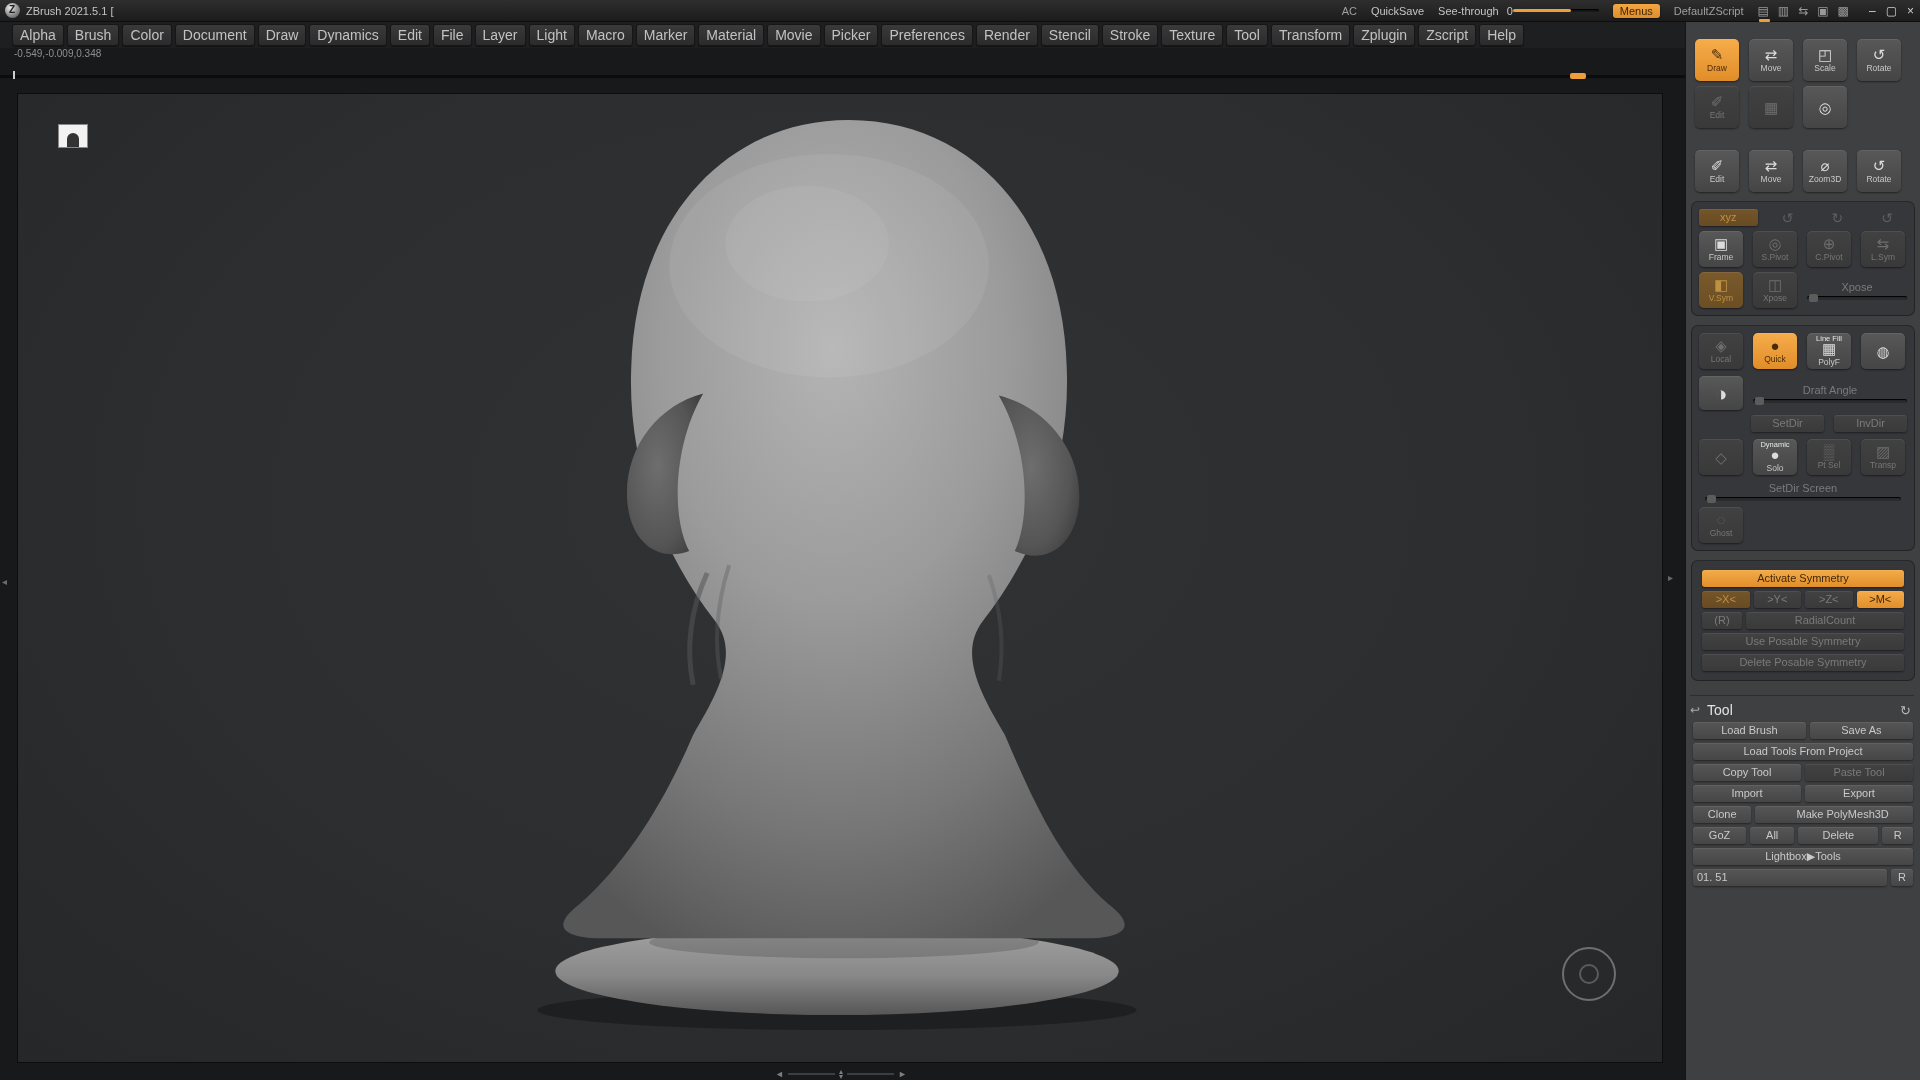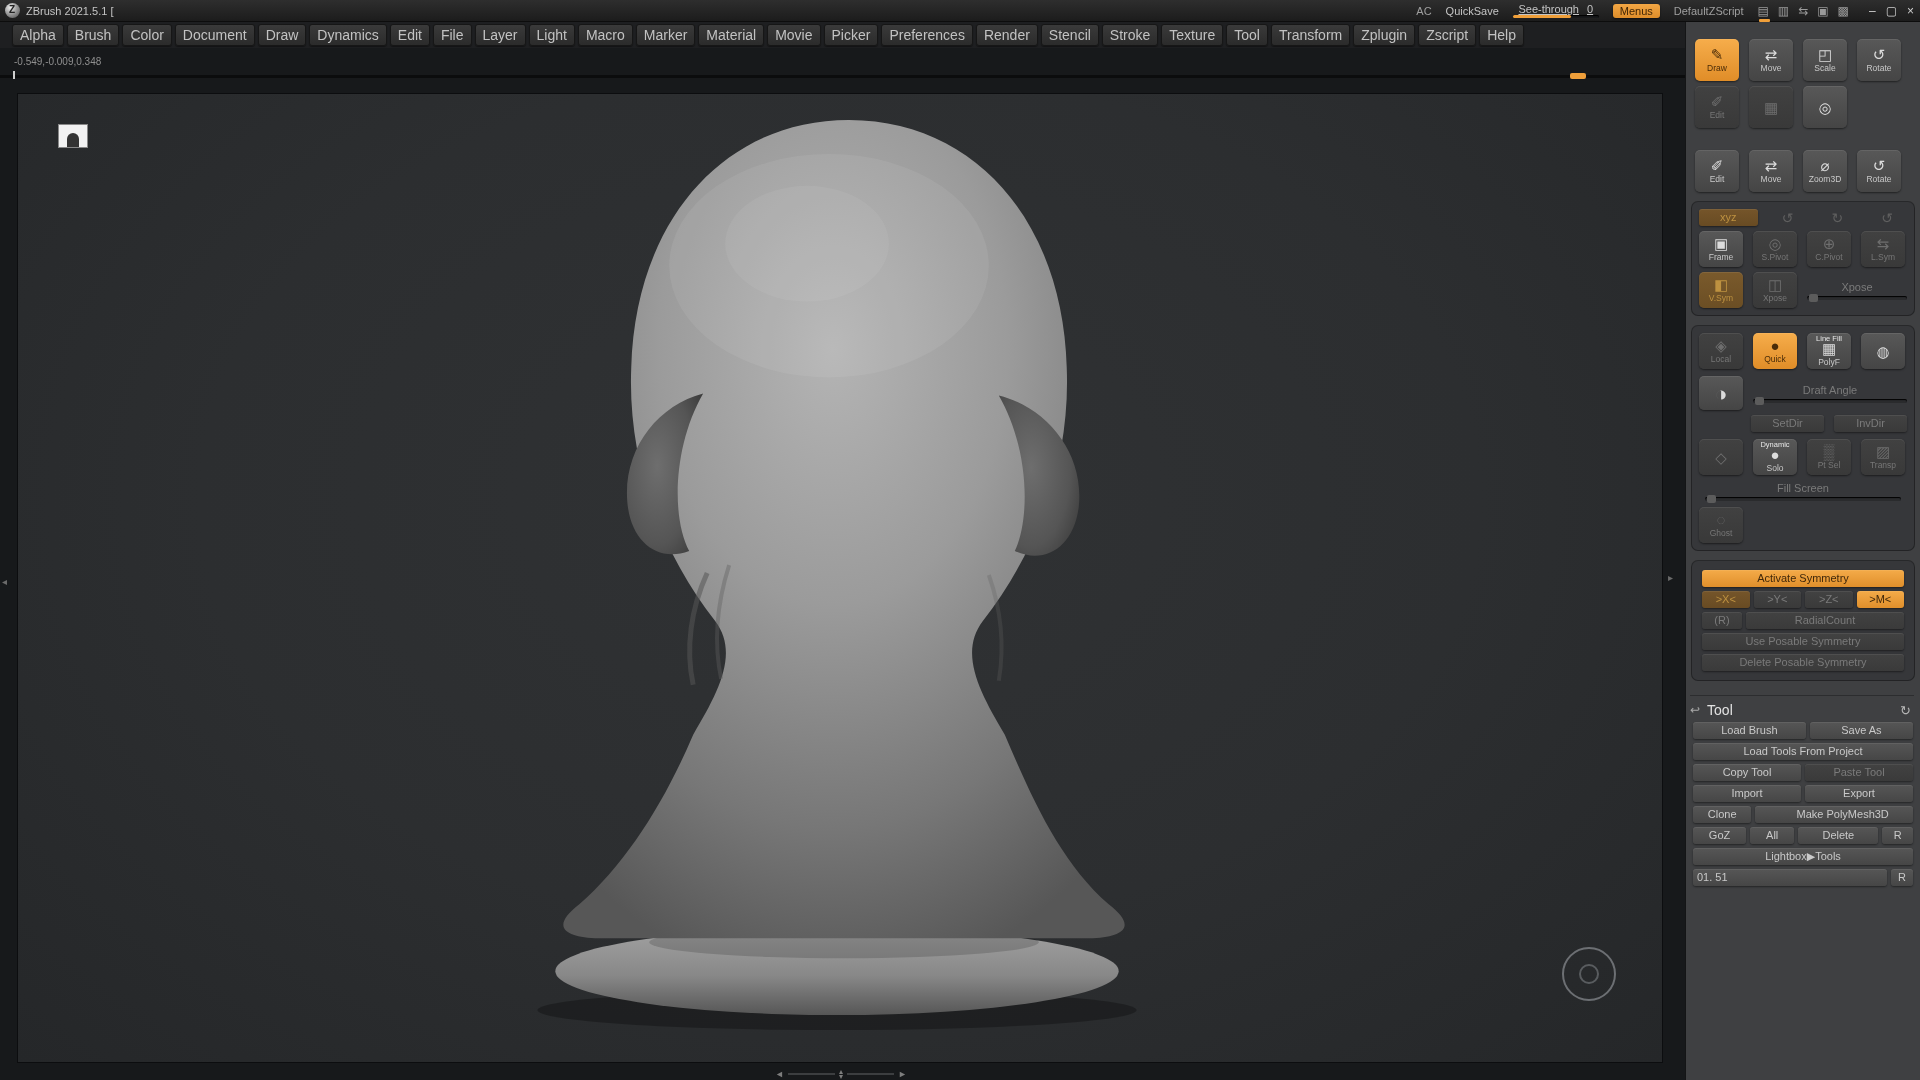--- a/index.html
+++ b/index.html
@@ -10,38 +10,38 @@
   #titlebar{position:absolute;left:0;top:0;width:1920px;height:22px;
     background:linear-gradient(#2e2e2e,#1c1c1c);display:flex;align-items:center;
     font-size:11px;color:#c4c4c4;border-bottom:1px solid #0d0d0d;box-sizing:border-box;}
   .logo{width:15px;height:15px;border-radius:50%;margin:0 6px 0 5px;position:relative;
     background:radial-gradient(circle at 35% 30%, #ededed, #9c9c9c 45%, #4f4f4f 95%);}
   .logo span{position:absolute;left:4px;top:1px;font-size:10px;font-weight:bold;color:#222;}
   .tcluster{margin-left:auto;display:flex;align-items:center;gap:14px;padding-right:6px;}
   .tstat{color:#9f9f9f;}
   .menus-chip{background:linear-gradient(#f2a644,#dd8d2a);color:#402505;border-radius:3px;
     padding:1px 7px;box-shadow:0 1px 2px rgba(0,0,0,.5);}
-  .seethrough{display:flex;flex-direction:column;align-items:center;gap:0;text-decoration:underline;}
+  .seethrough{display:flex;flex-direction:row;align-items:center;gap:0;}
   .seethrough .lbl{display:flex;gap:8px;}
   .sl{height:3px;background:#17181a;border-radius:2px;box-shadow:inset 0 1px 1px #000;position:relative;}
   .sl .fill{position:absolute;left:0;top:0;height:3px;background:#ef9f3a;border-radius:2px;}
   .ticons{display:flex;gap:9px;color:#9a9a9a;font-size:12px;align-items:center;}
   .ticon{position:relative;}
   .ticon .under{position:absolute;left:1px;bottom:-4px;width:11px;height:3px;background:#ef9f3a;border-radius:1px;}
   .winbtns{display:flex;gap:10px;color:#cfcfcf;font-size:12px;margin-left:6px;}
 
   
   #menubar{position:absolute;left:0;top:22px;width:1685px;height:26px;background:#1e1f21;
     display:flex;align-items:center;gap:3px;padding-left:12px;box-sizing:border-box;}
   .mitem{background:linear-gradient(#3a3a3a,#2b2b2b);border:1px solid #161616;border-radius:3px;
     padding:2px 7px;font-size:14px;color:#c2c2c2;box-shadow:0 1px 1px rgba(0,0,0,.4);white-space:nowrap;}
 
   
   #workspace{position:absolute;left:0;top:48px;width:1685px;height:1032px;background:#17191b;}
-  #coords{position:absolute;left:14px;top:8px;font-size:10px;color:#8f8f8f;}
+  #coords{position:absolute;left:14px;top:0;font-size:10px;color:#8f8f8f;}
   #timeline{position:absolute;left:0;top:27px;width:100%;height:3px;background:#0b0c0d;}
   #timeline .tick{position:absolute;left:13px;top:-4px;width:2px;height:8px;background:#cfcfcf;}
   #timeline .handle{position:absolute;left:1570px;top:-2px;width:16px;height:6px;background:#ef9f3a;border-radius:2px;}
   #document{position:absolute;left:17px;top:45px;width:1646px;height:970px;
     background:radial-gradient(ellipse at 50% 42%, #303234 0%, #2c2e30 55%, #252729 100%);
     border:1px solid #0c0d0f;box-sizing:border-box;}
   #headsvg{position:absolute;left:0;top:0;width:100%;height:100%;}
   #thumb{position:absolute;left:40px;top:30px;width:28px;height:22px;background:#f2f2f2;
     border:1px solid #888;display:flex;align-items:flex-end;justify-content:center;overflow:hidden;}
   #thumb .bust{width:12px;height:14px;background:#333;border-radius:6px 6px 0 0;position:relative;}
@@ -375,21 +375,21 @@
       <div class="ib sm dim">
         <span class="g">▒</span>
         <span>Pt Sel</span>
       </div>
       <div class="ib sm dim">
         <span class="g">▨</span>
         <span>Transp</span>
       </div>
     </div>
     <div style="margin:7px 10px 2px;">
-      <div class="dimlbl" style="text-align:center;margin-bottom:3px;">Fill Screen</div>
+      <div class="dimlbl" style="text-align:center;margin-bottom:3px;">SetDir Screen</div>
       <div class="slider-dim">
           <div class="h"></div>
         </div>
     </div>
     <div class="prow" style="margin:6px 4px 2px;">
       <div class="ib sm dim">
         <span class="g">◌</span>
         <span>Ghost</span>
       </div>
     </div>

